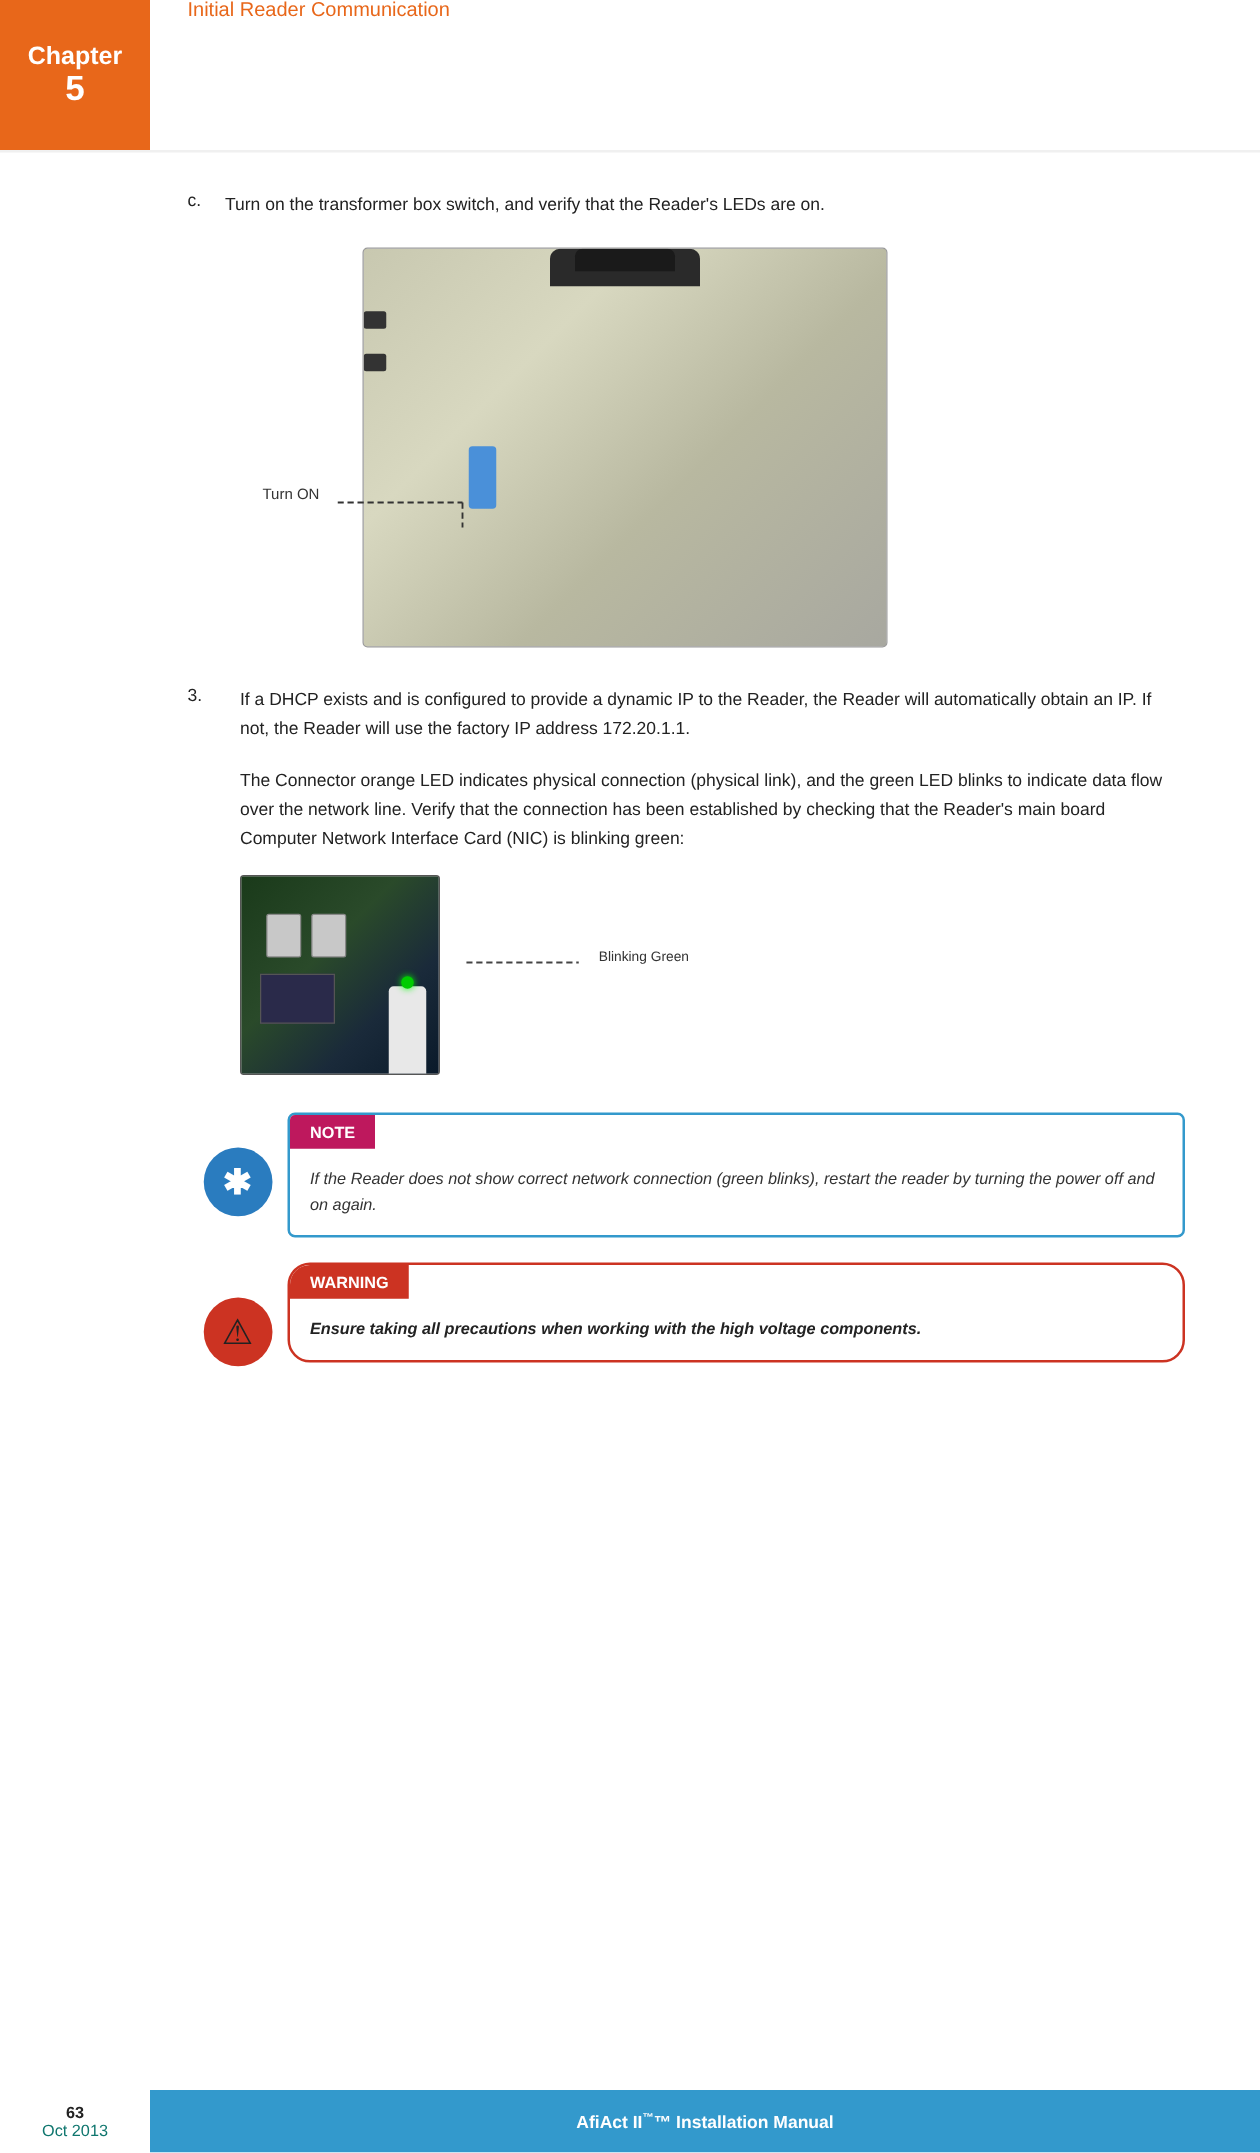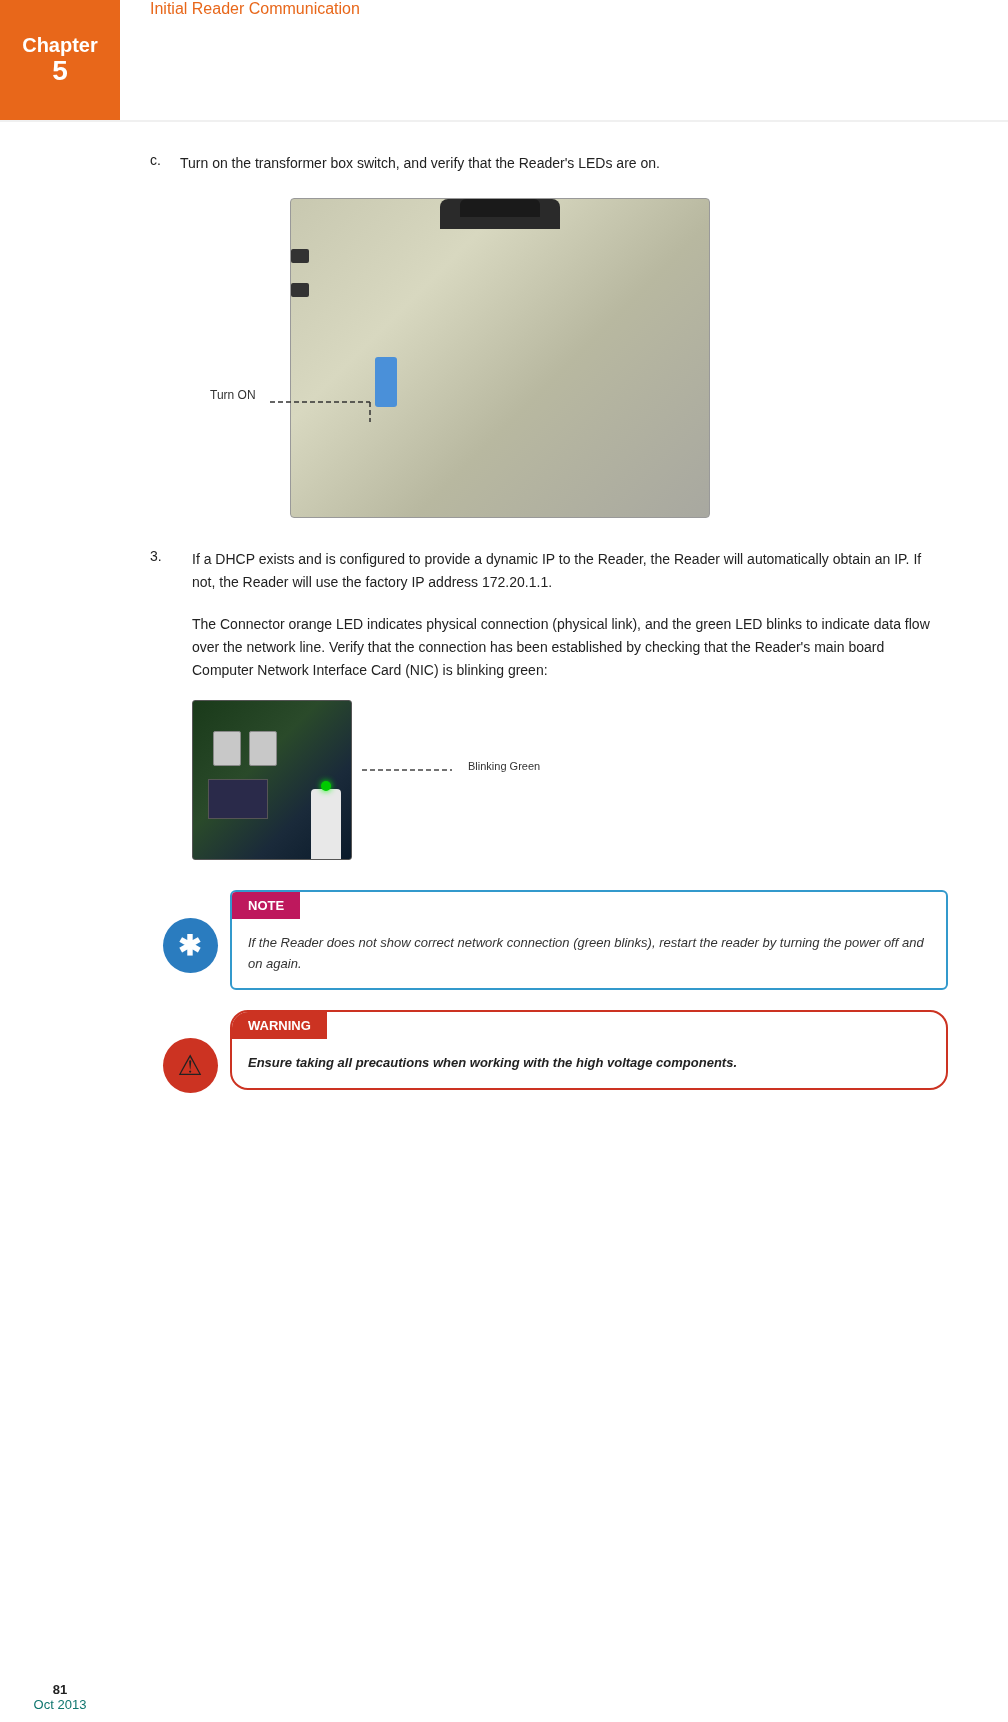--- a/index.html
+++ b/index.html
@@ -215,21 +215,21 @@
       width: 10px;
       height: 10px;
       background: #00cc00;
       border-radius: 50%;
       box-shadow: 0 0 6px #00ff00;
     }
     .nic-callout-area {
       display: flex;
       align-items: flex-start;
       padding-top: 60px;
-      padding-left: 10px;
+      padding-left: 21px;
       position: relative;
     }
     .nic-callout-text {
       font-size: 11px;
       color: #333;
       margin-left: 6px;
       white-space: nowrap;
       padding-top: 0;
     }
 
@@ -466,16 +466,21 @@
         <span class="warning-header">WARNING</span>
       </div>
       <div class="warning-body">Ensure taking all precautions when working with the high voltage components.</div>
     </div>
   </div>
 
 </div>
 
 <div class="footer">
   <div class="footer-left">
-    <span class="footer-page">81</span>
+    <span class="footer-page">63</span>
     <span class="footer-date">Oct 2013</span>
   </div>
+  <div class="footer-center">
+    <span class="footer-center-text">
+      <span>AfiAct II</span><sup>™</sup><span>™ Installation Manual</span>
+    </span>
+  </div>
 </div>
 
 </body></html>

